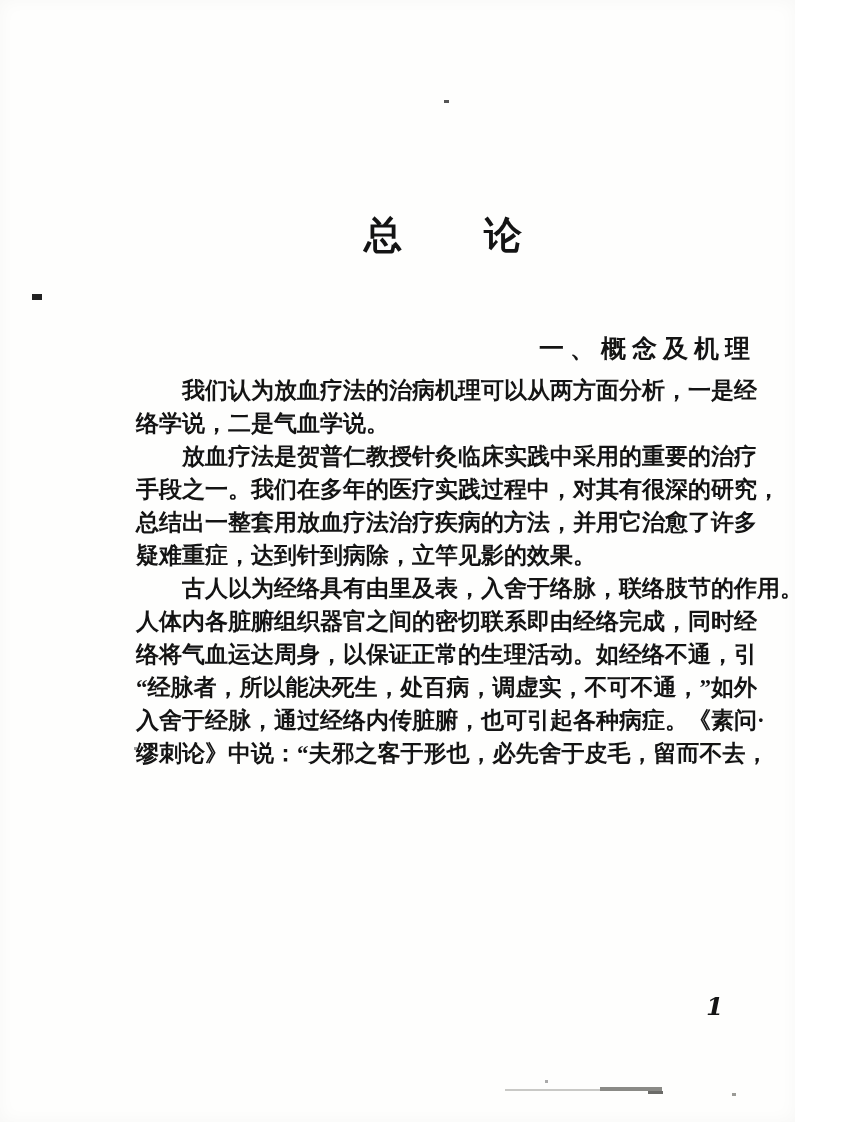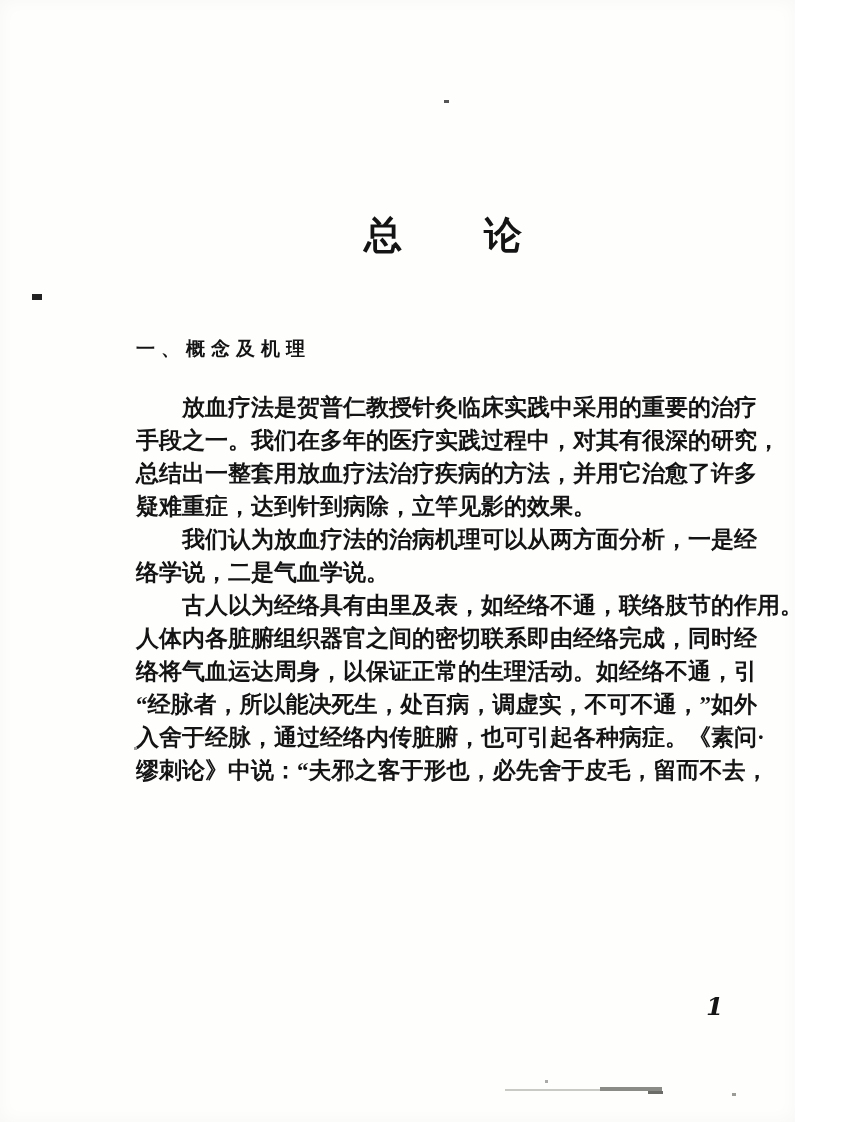--- a/index.html
+++ b/index.html
@@ -41,26 +41,26 @@
     white-space: nowrap;
     letter-spacing: 0px;
   }
   .para1 .line {
     line-height: 37px;
   }
   .indent {
     padding-left: 46px;
   }
   .section-heading {
-    font-size: 19px;
+    font-size: 25px;
     font-weight: bold;
-    text-align: left;
+    text-align: right;
     line-height: 44px;
     margin-top: 9px;
-    margin-bottom: 20px;
+    margin-bottom: 3px;
     letter-spacing: 6px;
   }
   .page-number {
     position: absolute;
     top: 992px;
     left: 706px;
     font-size: 25px;
     font-style: italic;
     font-weight: 600;
     font-family: "DejaVu Serif", "Liberation Serif", serif;
@@ -86,33 +86,33 @@
 <div class="page">
 
   <div class="doc-title">总　　论</div>
 
   <div class="body-block">
 
 
     <div class="section-heading">一、概念及机理</div>
 
     <div>
+      <div class="line indent">我们认为放血疗法的治病机理可以从两方面分析，一是经</div>
+      <div class="line">络学说，二是气血学说。</div>
+    </div>
+
+    <div>
       <div class="line indent">放血疗法是贺普仁教授针灸临床实践中采用的重要的治疗</div>
       <div class="line">手段之一。我们在多年的医疗实践过程中，对其有很深的研究，</div>
       <div class="line">总结出一整套用放血疗法治疗疾病的方法，并用它治愈了许多</div>
       <div class="line">疑难重症，达到针到病除，立竿见影的效果。</div>
     </div>
 
     <div>
-      <div class="line indent">我们认为放血疗法的治病机理可以从两方面分析，一是经</div>
-      <div class="line">络学说，二是气血学说。</div>
-    </div>
-
-    <div>
-      <div class="line indent">古人以为经络具有由里及表，如经络不通，联络肢节的作用。</div>
+      <div class="line indent">古人以为经络具有由里及表，入舍于络脉，联络肢节的作用。</div>
       <div class="line">人体内各脏腑组织器官之间的密切联系即由经络完成，同时经</div>
       <div class="line">络将气血运达周身，以保证正常的生理活动。如经络不通，引</div>
       <div class="line">“经脉者，所以能决死生，处百病，调虚实，不可不通，”如外</div>
       <div class="line">入舍于经脉，通过经络内传脏腑，也可引起各种病症。《素问·</div>
       <div class="line">缪刺论》中说：“夫邪之客于形也，必先舍于皮毛，留而不去，</div>
     </div>
 
   </div>
 
   <div class="page-number">1</div>

